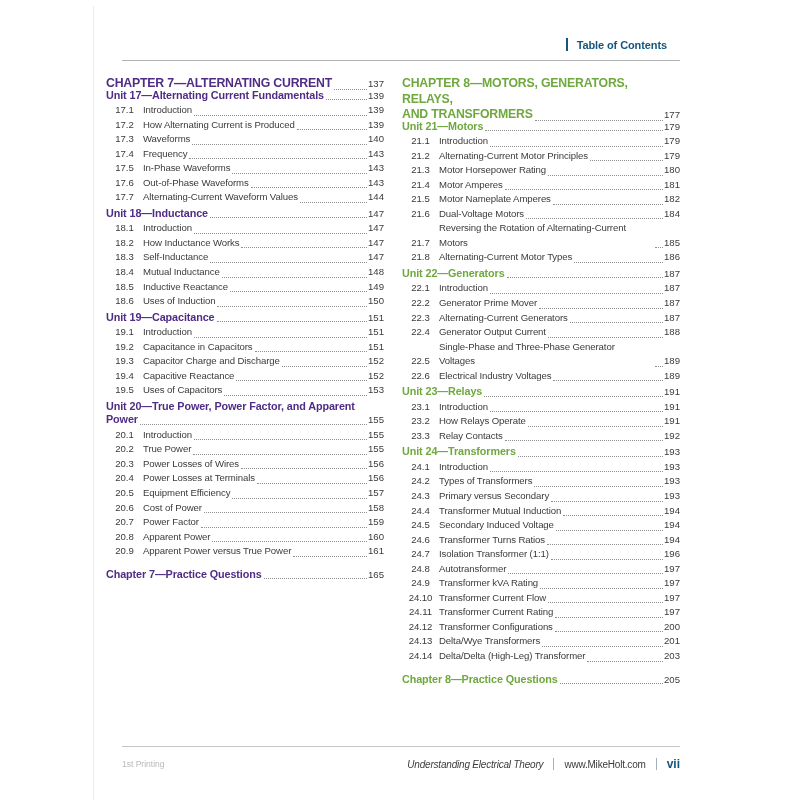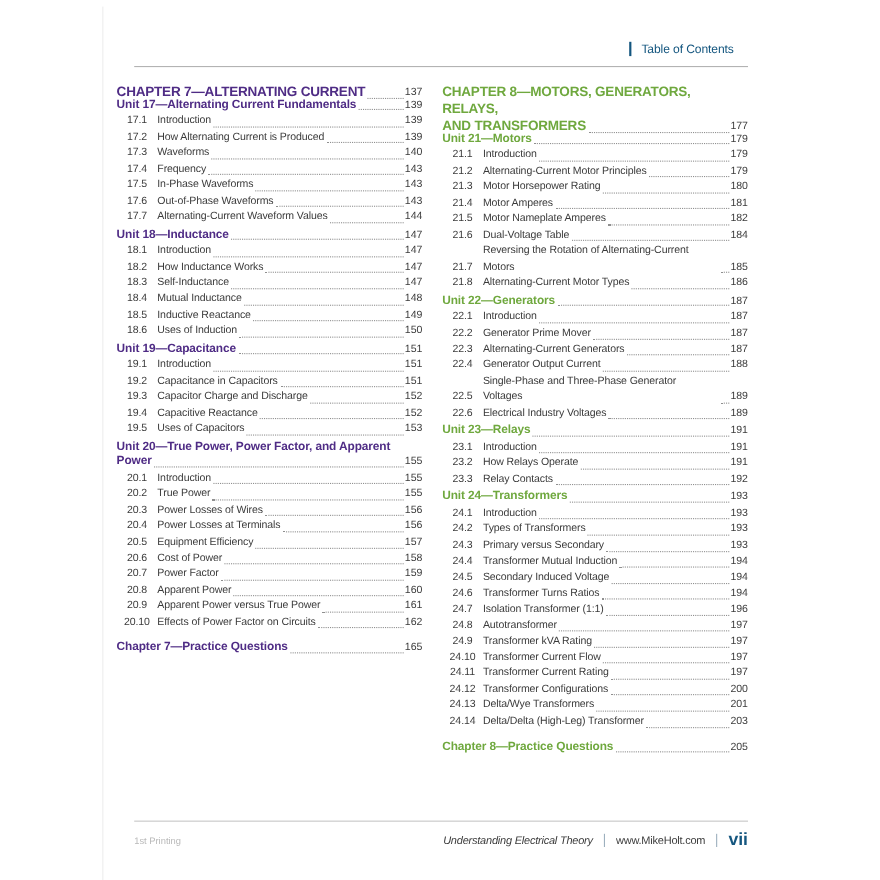--- a/index.html
+++ b/index.html
@@ -17,21 +17,21 @@
   }
   
   .header-row{
     position:absolute;left:122px;top:38px;width:558px;
     display:flex;justify-content:flex-end;align-items:center;
   }
   .header-sep{
     width:2px;height:13px;background:var(--blue);margin-right:9px;
   }
   .header-title{
-    font-size:11px;font-weight:normal;color:var(--blue);
+    font-size:11px;font-weight:bold;color:var(--blue);
     letter-spacing:-0.1px;padding-right:13px;
   }
   .header-rule{
     position:absolute;left:122px;top:60px;width:558px;height:1px;
     background:var(--rule);
   }
   
   .toc-col{
     position:absolute;top:76px;width:278px;
     letter-spacing:-0.1px;
@@ -79,21 +79,21 @@
   }
   .footer-row{
     position:absolute;left:122px;top:756px;width:558px;
     display:flex;justify-content:space-between;align-items:center;height:16px;
   }
   .footer-printing{font-size:8.5px;color:var(--muted);}
   .footer-right{display:flex;align-items:center;gap:10px;}
   .footer-book{font-size:10px;font-style:italic;color:#3b3b3b;letter-spacing:-0.2px;}
   .footer-sep{width:1px;height:12px;background:#9db0be;}
   .footer-site{font-size:10px;color:#3b3b3b;letter-spacing:-0.2px;}
-  .footer-pagenum{font-size:16px;font-weight:bold;color:var(--blue);}
+  .footer-pagenum{font-size:12px;font-weight:bold;color:var(--blue);}
 </style>
 </head>
 <body>
 
 <div class="page-edge"></div>
 
 <div class="header-row">
   <span class="header-sep"></span>
   <span class="header-title">Table of Contents</span>
 </div>
@@ -190,23 +190,20 @@
     </div>
     <div class="toc-entry item">
       <div class="entry-line flexline"><span class="num">20.7</span><span class="t">Power Factor</span><span class="dots"></span><span class="pg">159</span></div>
     </div>
     <div class="toc-entry item">
       <div class="entry-line flexline"><span class="num">20.8</span><span class="t">Apparent Power</span><span class="dots"></span><span class="pg">160</span></div>
     </div>
     <div class="toc-entry item">
       <div class="entry-line flexline"><span class="num">20.9</span><span class="t">Apparent Power versus True Power</span><span class="dots"></span><span class="pg">161</span></div>
     </div>
-    <div class="toc-entry item">
-      <div class="entry-line flexline"><span class="num">20.10</span><span class="t">Effects of Power Factor on Circuits</span><span class="dots"></span><span class="pg">162</span></div>
-    </div>
     <div class="toc-entry practice">
       <div class="entry-line flexline"><span class="t">Chapter 7—Practice Questions</span><span class="dots"></span><span class="pg">165</span></div>
     </div>
   </div>
 <div class="toc-col right accent-green">
     <div class="toc-entry chapter">
       <div class="entry-line">CHAPTER 8—MOTORS, GENERATORS, RELAYS,</div>
       <div class="entry-line flexline"><span class="t">AND TRANSFORMERS</span><span class="dots"></span><span class="pg">177</span></div>
     </div>
     <div class="toc-entry unit">
@@ -221,21 +218,21 @@
     <div class="toc-entry item">
       <div class="entry-line flexline"><span class="num">21.3</span><span class="t">Motor Horsepower Rating</span><span class="dots"></span><span class="pg">180</span></div>
     </div>
     <div class="toc-entry item">
       <div class="entry-line flexline"><span class="num">21.4</span><span class="t">Motor Amperes</span><span class="dots"></span><span class="pg">181</span></div>
     </div>
     <div class="toc-entry item">
       <div class="entry-line flexline"><span class="num">21.5</span><span class="t">Motor Nameplate Amperes</span><span class="dots"></span><span class="pg">182</span></div>
     </div>
     <div class="toc-entry item">
-      <div class="entry-line flexline"><span class="num">21.6</span><span class="t">Dual-Voltage Table</span><span class="dots"></span><span class="pg">184</span></div>
+      <div class="entry-line flexline"><span class="num">21.6</span><span class="t">Dual-Voltage Motors</span><span class="dots"></span><span class="pg">184</span></div>
     </div>
     <div class="toc-entry item">
       <div class="entry-line flexline"><span class="num">21.7</span><span class="t">Reversing the Rotation of Alternating-Current Motors</span><span class="dots"></span><span class="pg">185</span></div>
     </div>
     <div class="toc-entry item">
       <div class="entry-line flexline"><span class="num">21.8</span><span class="t">Alternating-Current Motor Types</span><span class="dots"></span><span class="pg">186</span></div>
     </div>
     <div class="toc-entry unit">
       <div class="entry-line flexline"><span class="t">Unit 22—Generators</span><span class="dots"></span><span class="pg">187</span></div>
     </div>

